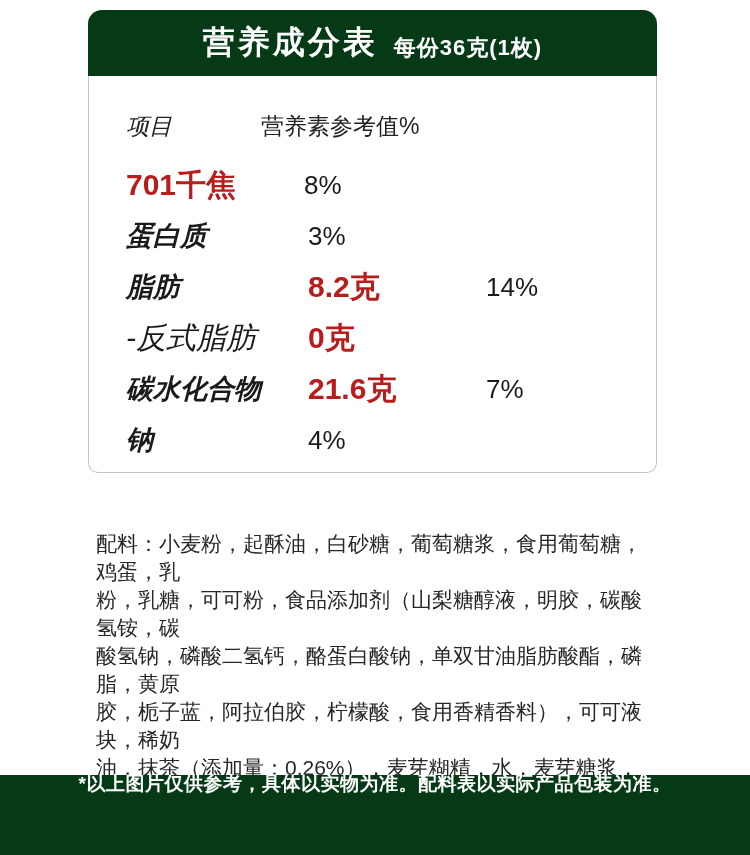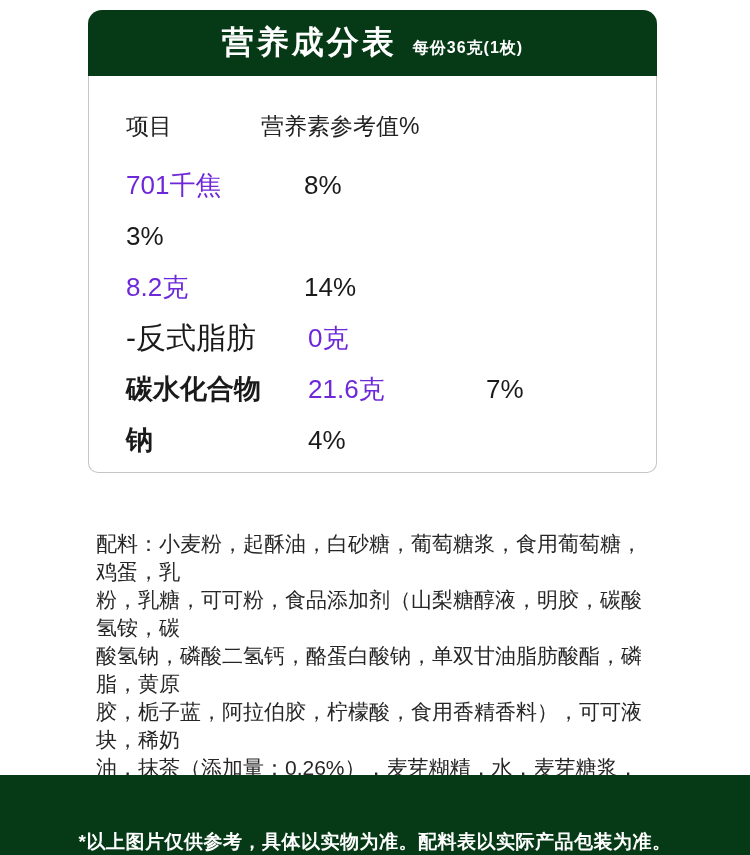--- a/index.html
+++ b/index.html
@@ -13,50 +13,50 @@
   .card-header{
     position:absolute;left:88px;top:10px;width:569px;height:66px;
     background:var(--green,#063a16);
     border-radius:14px 14px 0 0;
     display:flex;align-items:center;justify-content:center;gap:16px;
   }
   .card-title{
     color:#fff;font-size:32px;font-weight:700;letter-spacing:3px;
   }
   .card-subtitle{
-    color:#fff;font-size:16px;font-weight:700;margin-top:10px;letter-spacing:1px;
+    color:#fff;font-size:22px;font-weight:700;margin-top:10px;letter-spacing:1px;
   }
   
   .table-box{
     position:absolute;left:88px;top:76px;width:569px;height:397px;
     box-sizing:border-box;background:#fff;
     border:1px solid var(--border,#c6c6c6);border-top:none;
     border-radius:0 0 10px 10px;
     padding:28px 0 0 37px;
   }
   .t-row{display:flex;align-items:center;height:50px;margin-bottom:1px;}
   .t-head{height:44px;margin-bottom:12px;}
-  .c1{width:182px;font-size:27px;font-weight:700;color:#1a1a1a;}
-  .c2{width:178px;font-size:26px;font-weight:400;color:#6d28d9;}
+  .c1{width:182px;font-size:27px;font-weight:700;color:#1a1a1a;font-style:italic;}
+  .c2{width:178px;font-size:30px;font-weight:700;color:#b91c1c;}
   .c3{font-size:26px;font-weight:400;color:#1a1a1a;}
   .t-head .c1,.t-head .c2,.t-head .c3{font-size:23px;font-weight:400;color:#222;}
   .t-head .c3{margin-left:-47px;}
   .row-sub .c1{font-weight:400;font-size:30px;}
   
   .text-block{
     position:absolute;left:80px;top:514px;width:592px;
     font-size:21px;line-height:28px;color:#262626;
   }
   .text-block p{margin:16px;white-space:pre-line;}
   .allergen-text{margin-top:-4px !important;}
   
   .footer-bar{
     position:absolute;left:0;top:775px;width:750px;height:80px;
     background:var(--green,#063a16);
-    display:flex;align-items:flex-end;justify-content:center;
+    display:flex;align-items:flex-start;justify-content:center;
   }
   .footer-note{
     color:#ffffff;font-size:19px;font-weight:700;letter-spacing:0.5px;
     margin-top:-4px;
   }
 </style>
 </head>
 <body>
 
 <div class="card-header">
@@ -67,23 +67,25 @@
 <div class="table-box">
   <div class="t-row t-head">
     <span class="c1">项目</span>
     <span class="c3">营养素参考值%</span>
   </div>
   <div class="t-row">
     <span class="c2">701千焦</span>
     <span class="c3">8%</span>
   </div>
   <div class="t-row">
+    <span class="c1">蛋白质</span>
     <span class="c3">3%</span>
   </div>
   <div class="t-row">
+    <span class="c1">脂肪</span>
     <span class="c2">8.2克</span>
     <span class="c3">14%</span>
   </div>
   <div class="t-row row-sub">
     <span class="c1">-反式脂肪</span>
     <span class="c2">0克</span>
     <span class="c3"></span>
   </div>
   <div class="t-row">
     <span class="c1">碳水化合物</span>

